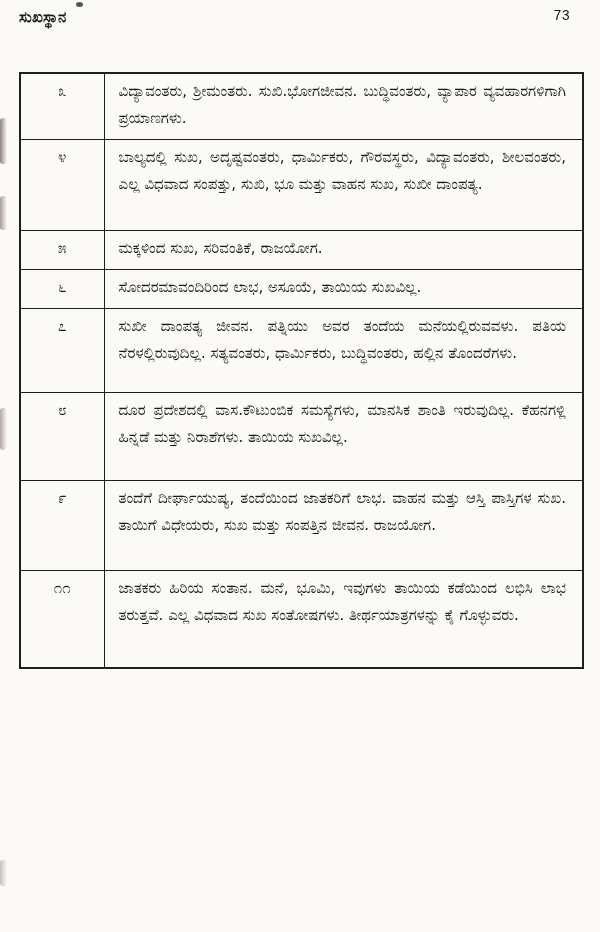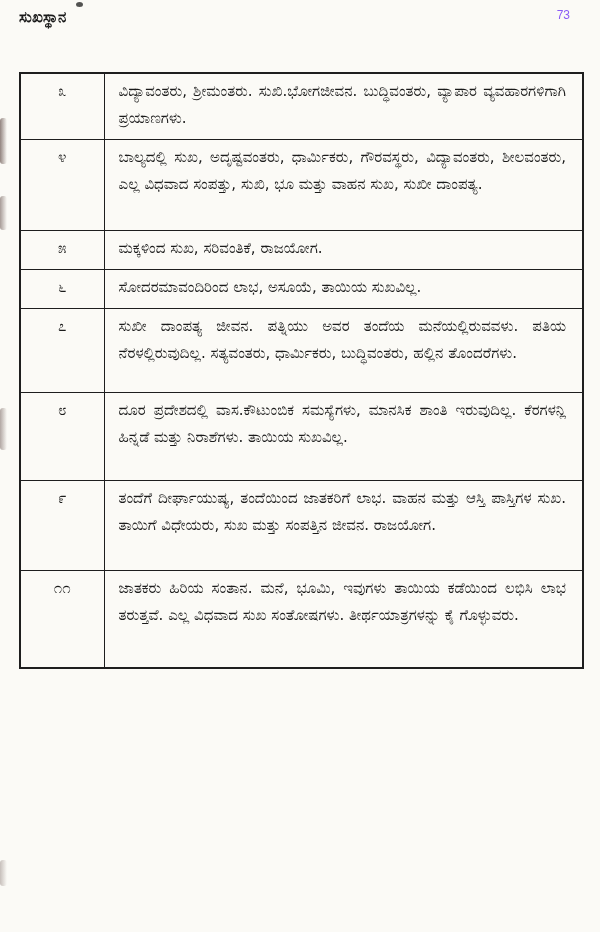--- a/index.html
+++ b/index.html
@@ -29,22 +29,22 @@
 
   .page-header {
     position: absolute; top: 8px; left: 19px; right: 16px;
     display: flex; justify-content: space-between; align-items: flex-start;
   }
   .book-title {
     font-size: 15px; font-weight: bold; letter-spacing: .2px;
     color: #191919;
   }
   .page-number {
-    font-family: Liberation Sans, sans-serif;
-    font-size: 12px; color: #8b5cf6; padding-right: 14px;
+    font-family: Liberation Mono, monospace;
+    font-size: 14px; color: #0f172a; padding-right: 14px;
   }
 
   table.pred-table {
     position: absolute; top: 72px; left: 19px; width: 565px;
     border-collapse: collapse;
     background: transparent;
   }
   table.pred-table, table.pred-table td { border: 1.7px solid #1e1e1e; }
   table.pred-table { border-width: 2.4px; }
 
@@ -105,21 +105,21 @@
       <tr class="r4">
         <td class="cell-num">೬</td>
         <td class="cell-text">ಸೋದರಮಾವಂದಿರಿಂದ ಲಾಭ, ಅಸೂಯೆ, ತಾಯಿಯ ಸುಖವಿಲ್ಲ.</td>
       </tr>
       <tr class="r5">
         <td class="cell-num">೭</td>
         <td class="cell-text">ಸುಖೀ ದಾಂಪತ್ಯ ಜೀವನ. ಪತ್ನಿಯು ಅವರ ತಂದೆಯ ಮನೆಯಲ್ಲಿರುವವಳು. ಪತಿಯ ನೆರಳಲ್ಲಿರುವುದಿಲ್ಲ. ಸತ್ಯವಂತರು, ಧಾರ್ಮಿಕರು, ಬುದ್ಧಿವಂತರು, ಹಲ್ಲಿನ ತೊಂದರೆಗಳು.</td>
       </tr>
       <tr class="r6">
         <td class="cell-num">೮</td>
-        <td class="cell-text">ದೂರ ಪ್ರದೇಶದಲ್ಲಿ ವಾಸ.ಕೌಟುಂಬಿಕ ಸಮಸ್ಯೆಗಳು, ಮಾನಸಿಕ ಶಾಂತಿ ಇರುವುದಿಲ್ಲ. ಕೆರಗಳನ್ಲಿ ಹಿನ್ನಡೆ ಮತ್ತು ನಿರಾಶೆಗಳು. ತಾಯಿಯ ಸುಖವಿಲ್ಲ.</td>
+        <td class="cell-text">ದೂರ ಪ್ರದೇಶದಲ್ಲಿ ವಾಸ.ಕೌಟುಂಬಿಕ ಸಮಸ್ಯೆಗಳು, ಮಾನಸಿಕ ಶಾಂತಿ ಇರುವುದಿಲ್ಲ. ಕೆಹನಗಳ್ಲಿ ಹಿನ್ನಡೆ ಮತ್ತು ನಿರಾಶೆಗಳು. ತಾಯಿಯ ಸುಖವಿಲ್ಲ.</td>
       </tr>
       <tr class="r7">
         <td class="cell-num">೯</td>
         <td class="cell-text">ತಂದೆಗೆ ದೀರ್ಘಾಯುಷ್ಯ, ತಂದೆಯಿಂದ ಜಾತಕರಿಗೆ ಲಾಭ. ವಾಹನ ಮತ್ತು ಆಸ್ತಿ ಪಾಸ್ತಿಗಳ ಸುಖ. ತಾಯಿಗೆ ವಿಧೇಯರು, ಸುಖ ಮತ್ತು ಸಂಪತ್ತಿನ ಜೀವನ. ರಾಜಯೋಗ.</td>
       </tr>
       <tr class="r9">
         <td class="cell-num">೧೧</td>
         <td class="cell-text">ಜಾತಕರು ಹಿರಿಯ ಸಂತಾನ. ಮನೆ, ಭೂಮಿ, ಇವುಗಳು ತಾಯಿಯ ಕಡೆಯಿಂದ ಲಭಿಸಿ ಲಾಭ ತರುತ್ತವೆ. ಎಲ್ಲ ವಿಧವಾದ ಸುಖ ಸಂತೋಷಗಳು. ತೀರ್ಥಯಾತ್ರಗಳನ್ನು ಕೈ ಗೊಳ್ಳುವರು.</td>
       </tr>
     </tbody>

